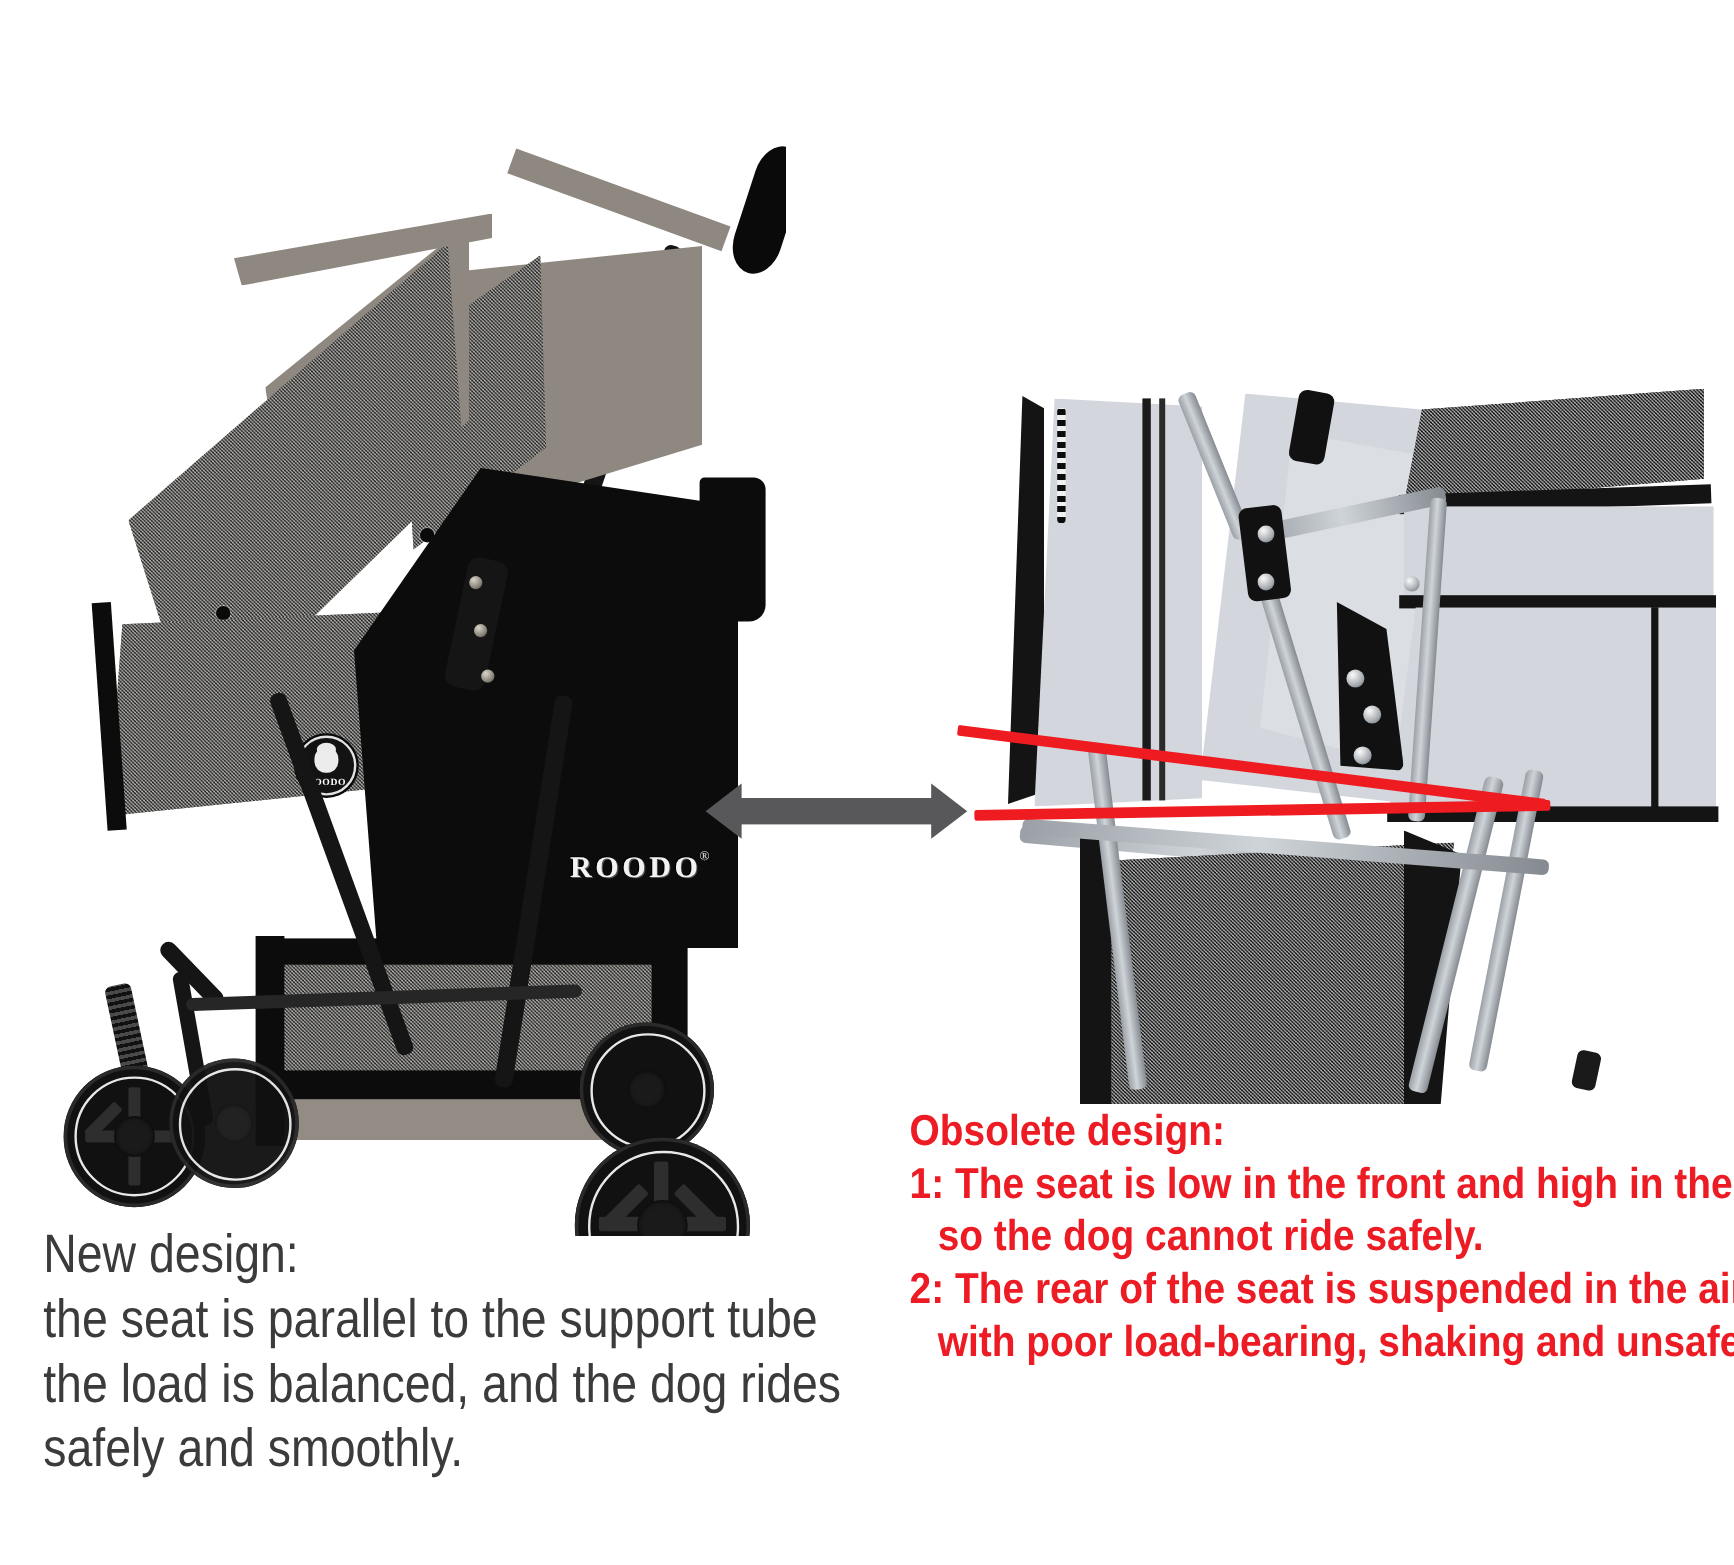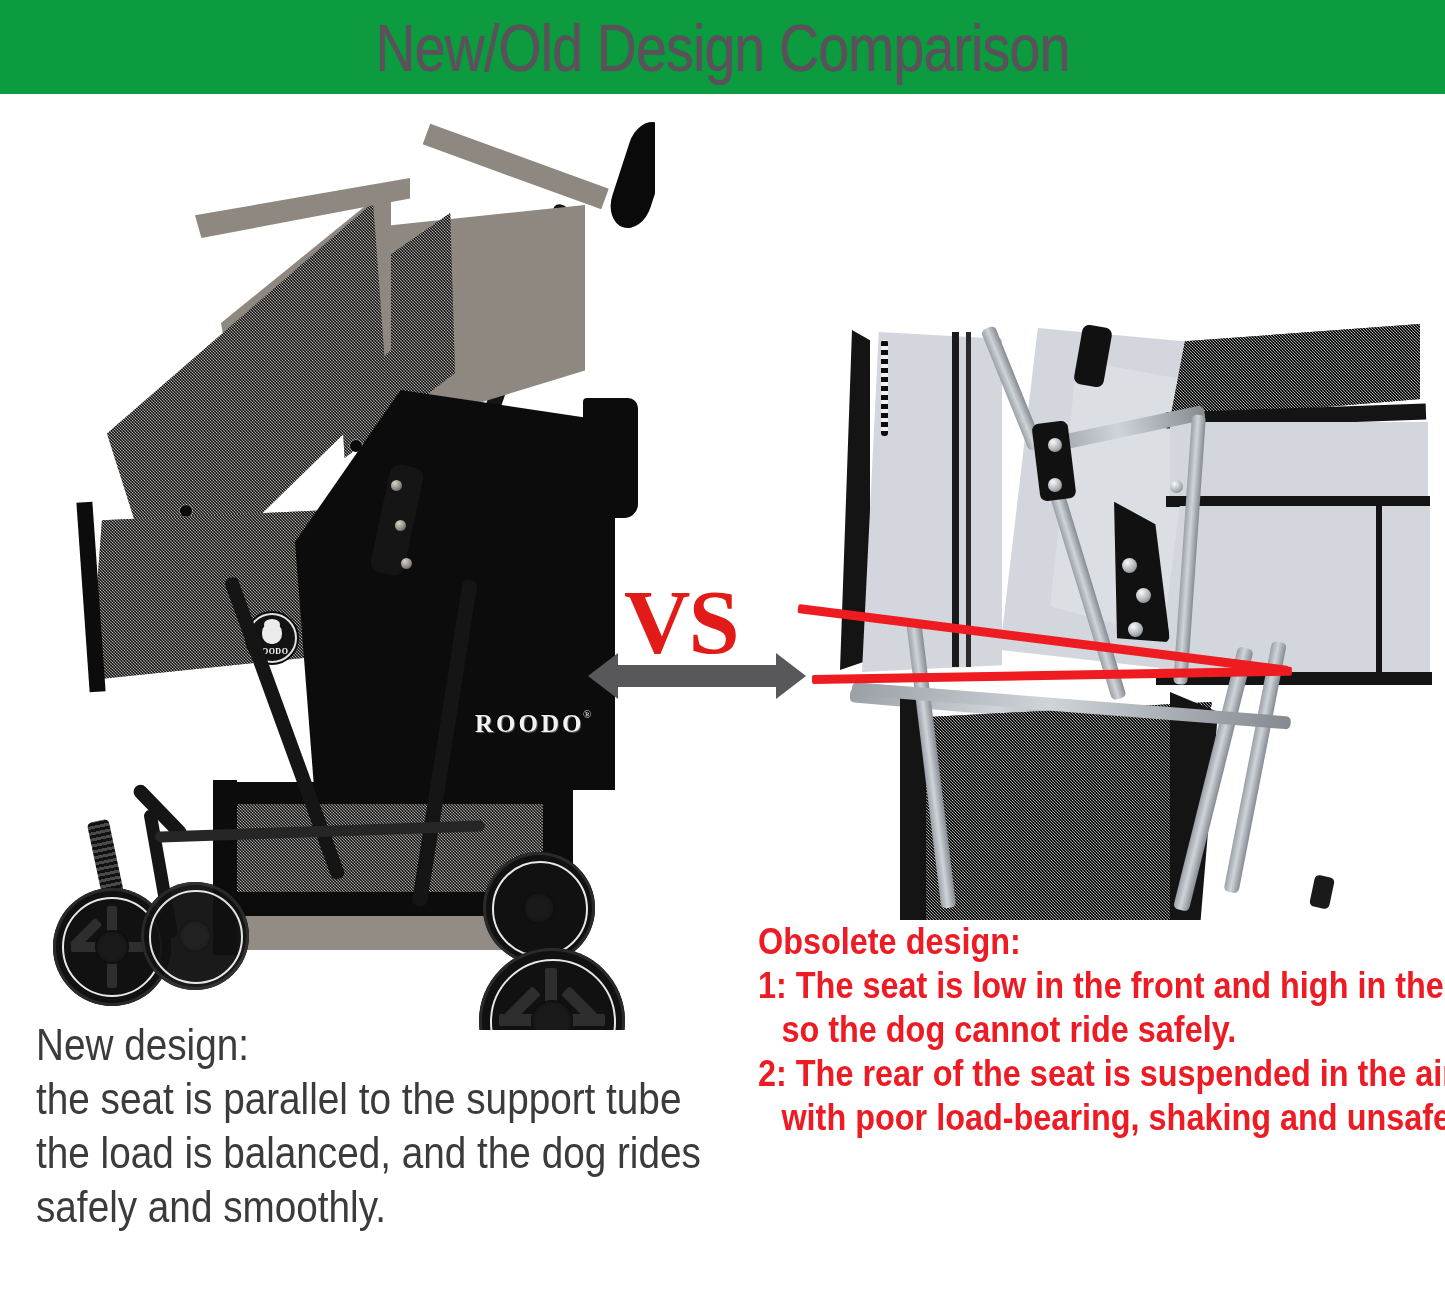--- a/index.html
+++ b/index.html
@@ -261,23 +261,20 @@
     white-space: nowrap;
   }
   .caption-old .ln { display: block; }
   .caption-old .indent { padding-left: 26px; }
 </style>
 </head>
 <body>
 
 <div id="page">
 
-  <div class="banner">
-    <div class="banner-title">New/Old Design Comparison</div>
-  </div>
 
   <div class="photo" id="photo-left">
 
     <div class="grip" style="left:585px; top:10px; width:40px; height:110px; transform:rotate(18deg);"></div>
     <div class="l-tube" style="left:520px; top:95px; width:15px; height:300px; transform:rotate(19deg); transform-origin:top center;"></div>
     <div class="l-tube" style="left:486px; top:355px; width:16px; height:300px; transform:rotate(19deg); transform-origin:top center;"></div>
 
     <div class="l-canopy-panel" style="left:380px; top:78px; width:190px; height:22px; transform:rotate(20deg); transform-origin:right center;"></div>
     <div class="l-canopy-panel" style="left:330px; top:95px; width:220px; height:230px; clip-path: polygon(100% 0, 100% 72%, 4% 100%, 0 10%);"></div>
     <div class="l-mesh" style="left:300px; top:98px; width:120px; height:250px; clip-path: polygon(96% 2%, 100% 66%, 8% 100%, 0 34%);"></div>
@@ -403,21 +400,20 @@
     <div class="r-tube" style="left:398px; top:328px; width:16px; height:270px; transform:rotate(14deg); transform-origin:top center;"></div>
     <div class="r-tube" style="left:432px; top:322px; width:15px; height:255px; transform:rotate(11deg); transform-origin:top center;"></div>
     <div style="position:absolute; left:472px; top:556px; width:20px; height:32px; background:#1a1a1a; border-radius:5px; transform:rotate(12deg);"></div>
     <div class="r-tube" style="left:66px; top:300px; width:15px; height:290px; transform:rotate(-7deg); transform-origin:top center;"></div>
     <div class="r-tube" style="left:12px; top:362px; width:440px; height:13px; transform:rotate(4.5deg); transform-origin:left center;"></div>
   </div>
 
   <div class="red-line" style="left:798px; top:604px; width:494px; height:9px; transform:rotate(7.2deg);"></div>
   <div class="red-line" style="left:812px; top:675px; width:480px; height:9px; transform:rotate(-1.0deg);"></div>
 
-  <div class="vs-label" style="left:624px; top:576px;">VS</div>
 
   <div>
     <div class="arrow-head left" style="left:588px; top:653px;"></div>
     <div class="arrow-shaft" style="left:616px; top:665px; width:168px; height:22px;"></div>
     <div class="arrow-head right" style="left:776px; top:653px;"></div>
   </div>
 
   <div class="caption-new">
     <span class="ln">New design:</span>
     <span class="ln">the seat is parallel to the support tube</span>

